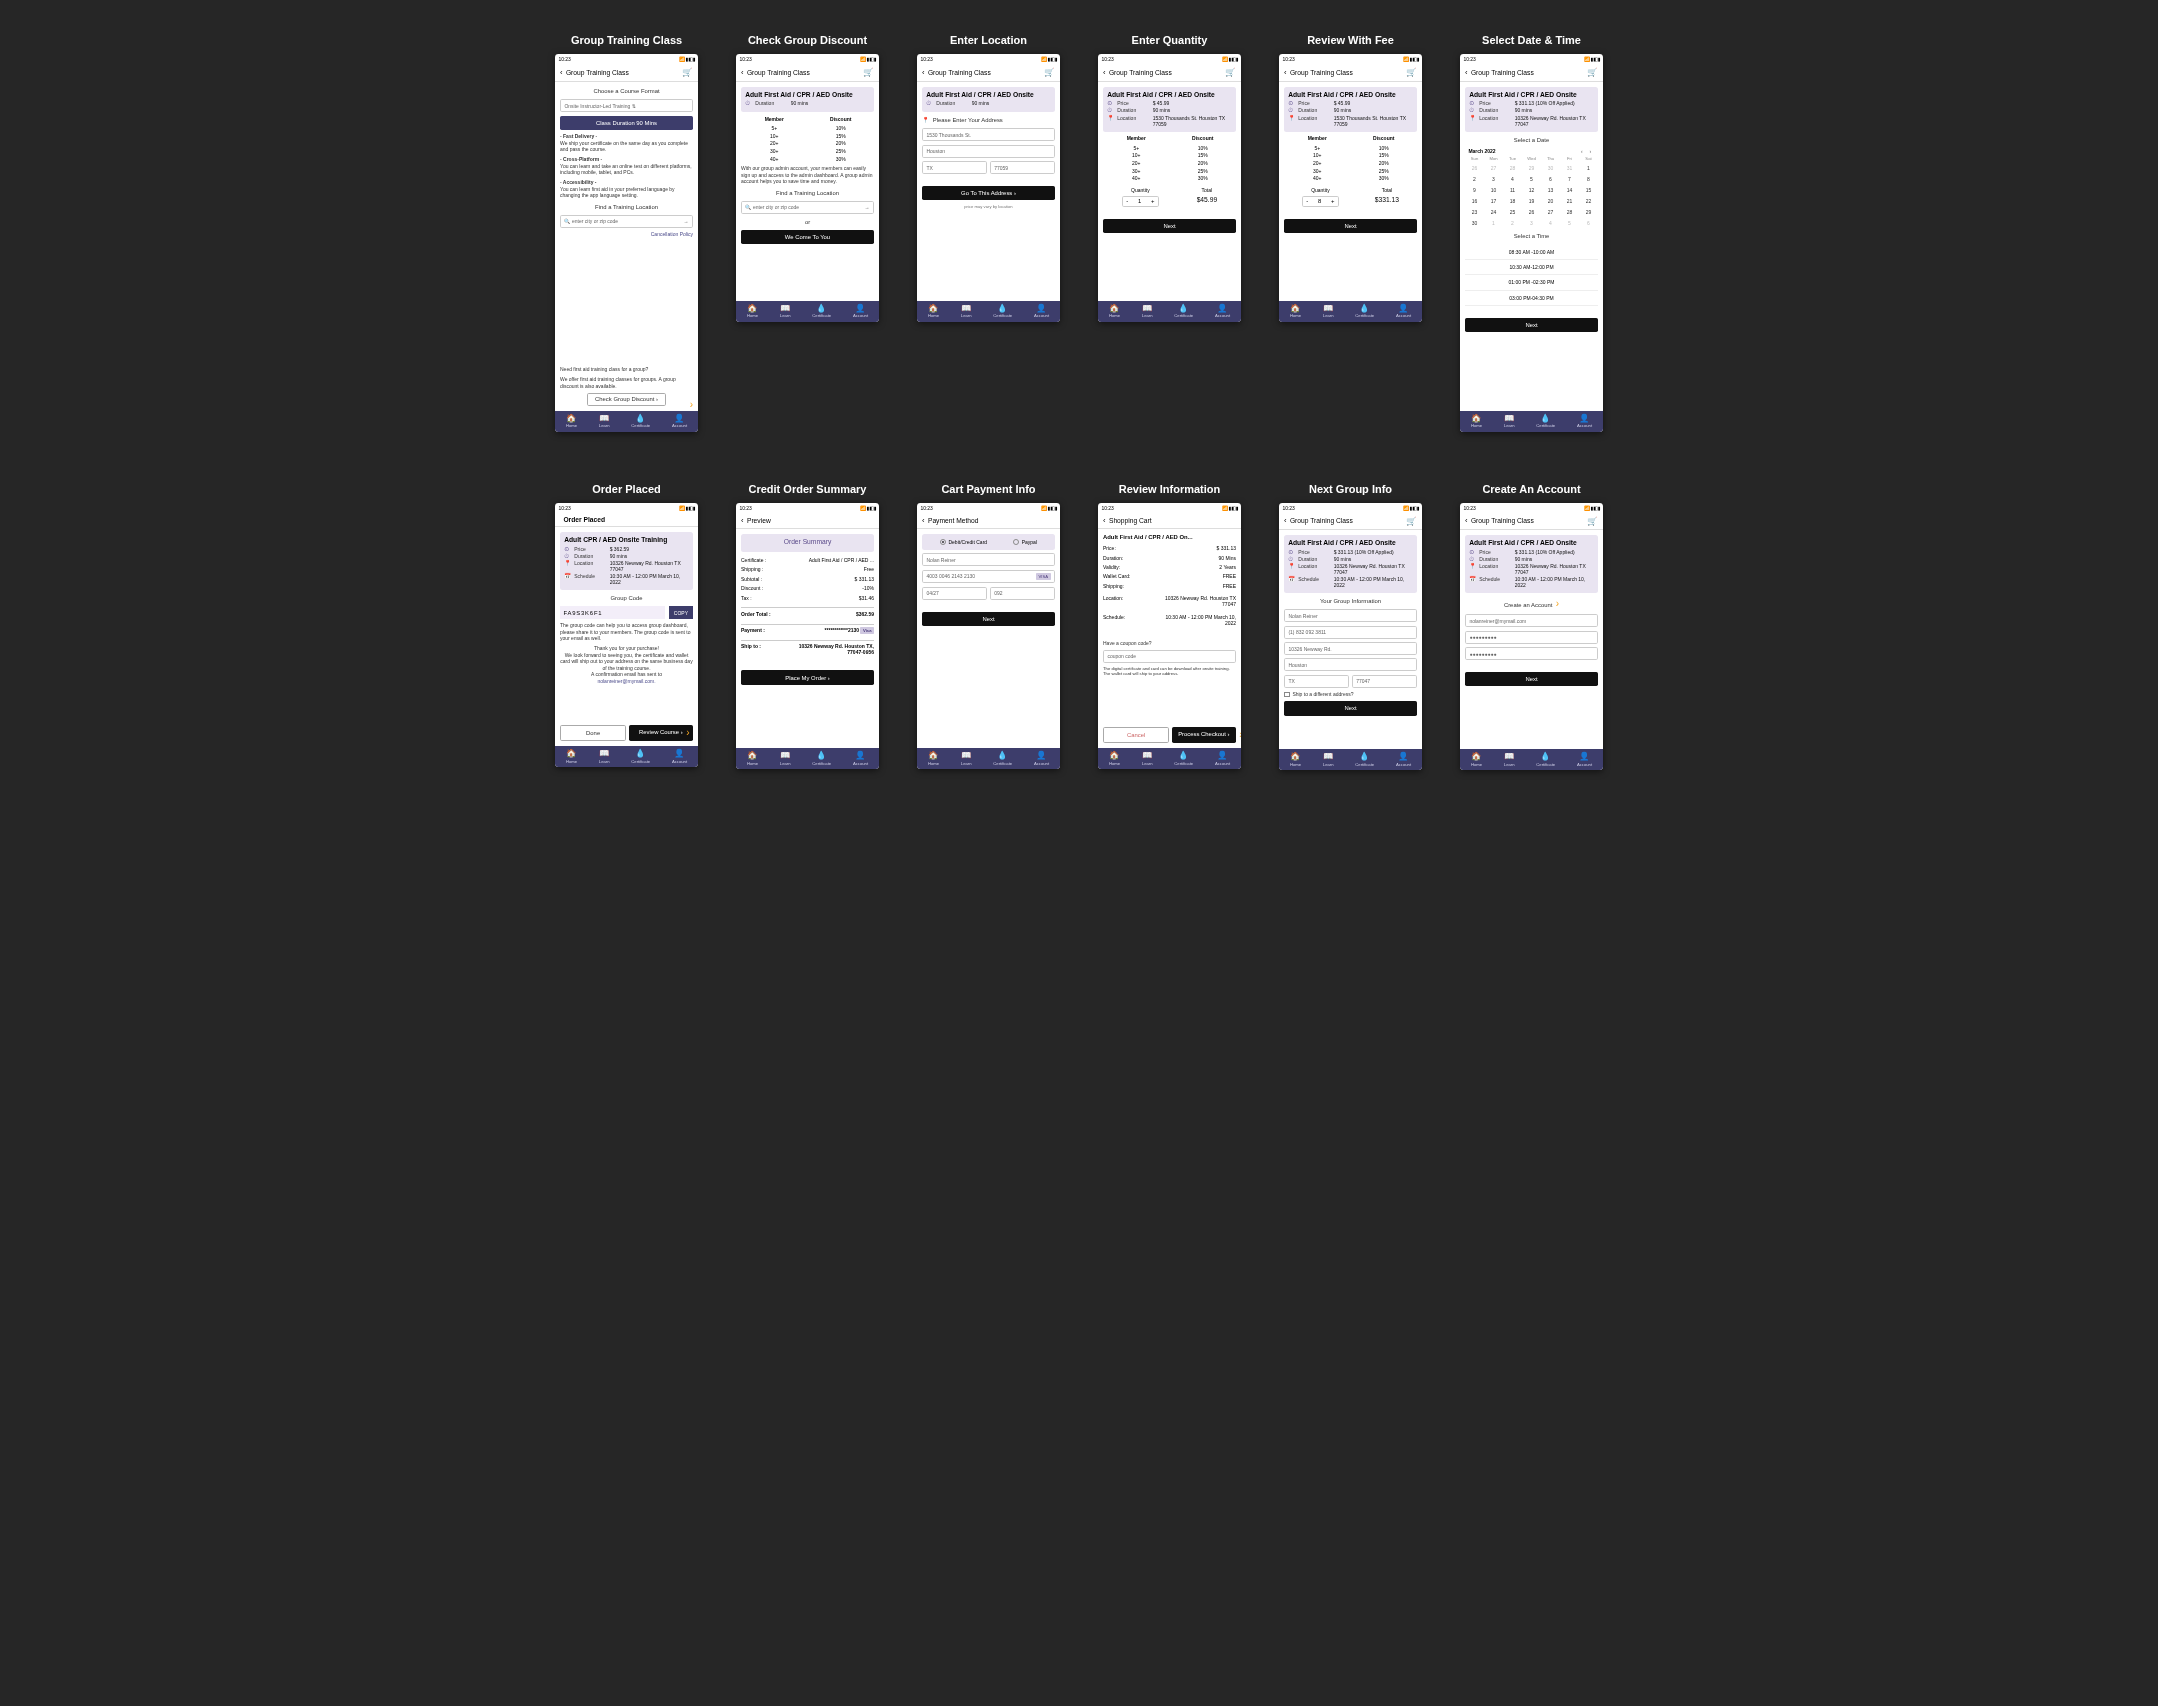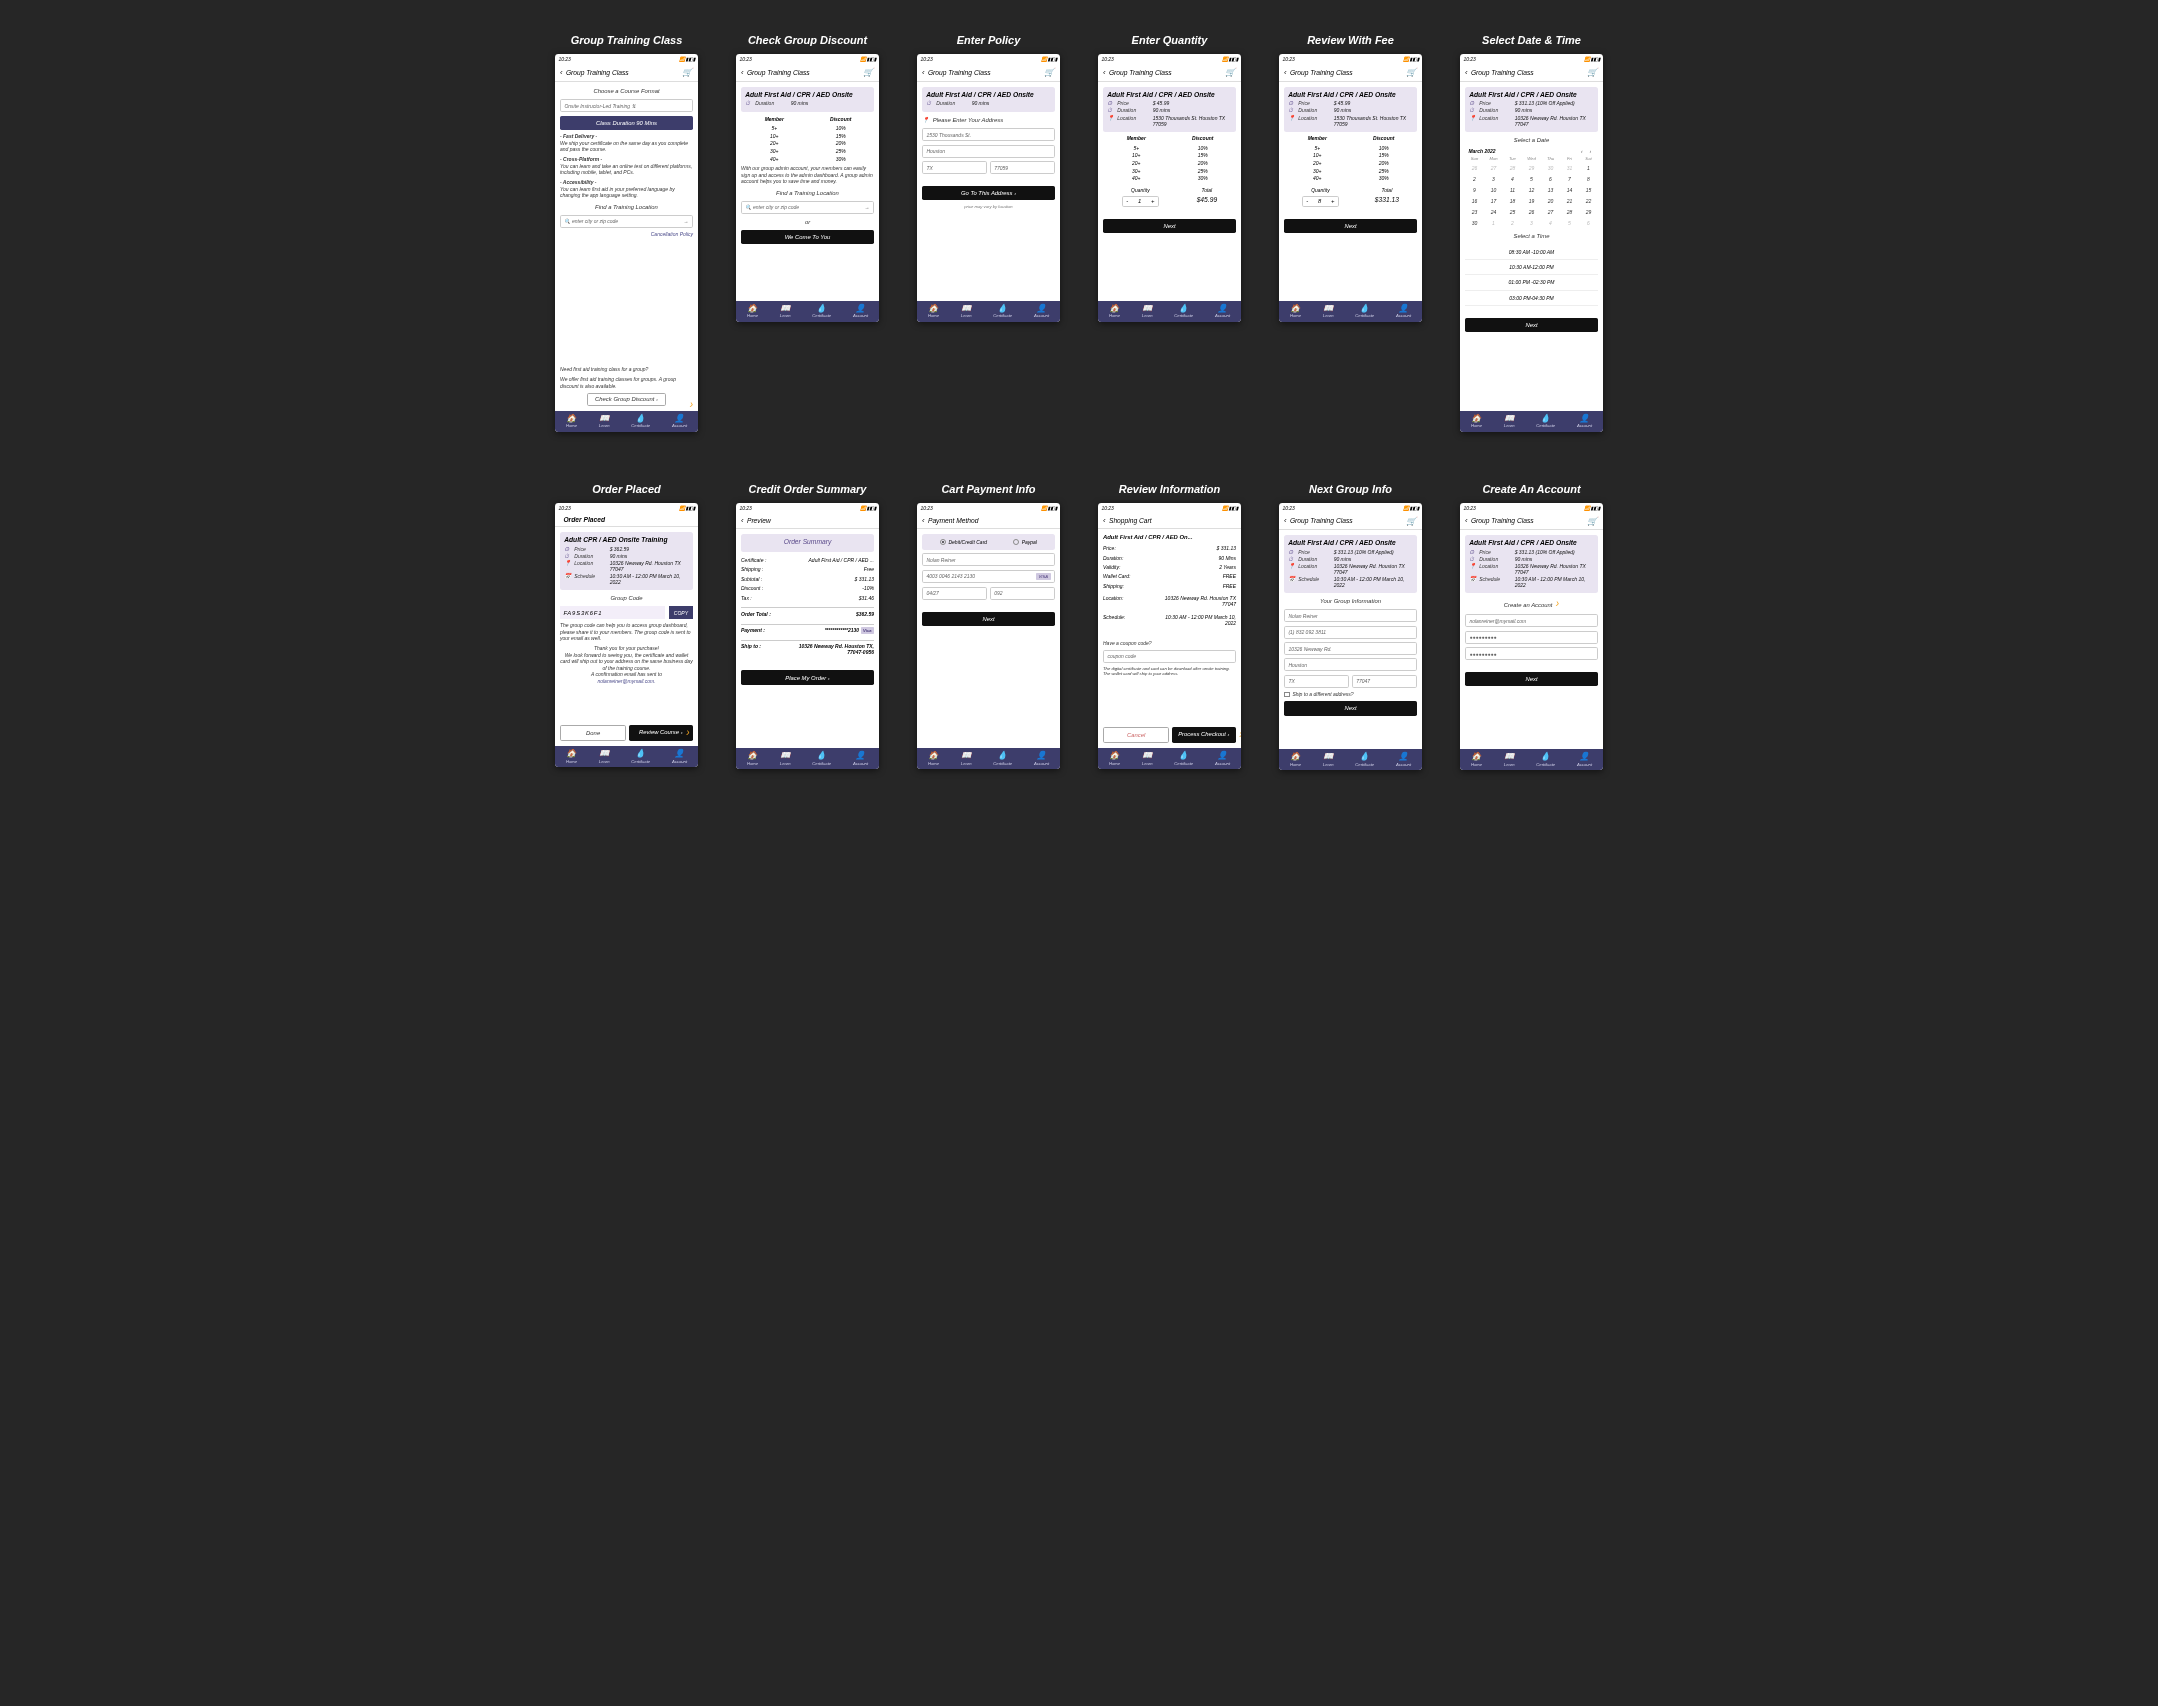--- a/index.html
+++ b/index.html
@@ -1,19 +1,19 @@
 <!DOCTYPE html>
 <html style="font-size:13.5px"><head>
 <meta charset="utf-8">
 <style>
   :root { --navy:#3d3d6b; --lav:#e9e4f1; --dark:#262626; --yellow:#f5a623; }
   * { box-sizing:border-box; font-family:Arial,Helvetica,sans-serif; }
   body { background:var(--dark); margin:0; padding:34px; }
   .board { display:flex; flex-direction:column; gap:51px; }
-  .row { display:flex; gap:38px; justify-content:center; align-items:flex-start; position:relative;font-style:italic; }
+  .row { display:flex; gap:38px; justify-content:center; align-items:flex-start; position:relative; }
   .col { display:flex; flex-direction:column; align-items:center; }
   .col > .cap { color:#fff; font-weight:bold; font-size:11px; margin-bottom:8.4px; }
   .phone { width:143px; background:#fff; border-radius:3.4px; overflow:hidden; display:flex; flex-direction:column; font-size:5.9px; box-shadow:0 1.7px 6.7px rgba(0,0,0,.5); position:relative; }
   .status { display:flex; justify-content:space-between; padding:1.7px 3.4px; font-size:5px; }
   .status .r { letter-spacing:-0.8px; }
   .hdr { display:flex; align-items:center; gap:3.4px; padding:3.4px 5px; border-bottom:0.8px solid #ddd; }
   .hdr .back { font-size:7.6px; cursor:pointer; }
   .hdr .ttl { flex:1; font-size:6.7px; }
   .hdr .cart { font-size:8.4px; }
   .body { flex:1; padding:5px; display:flex; flex-direction:column; gap:3.4px; min-height:219px; }
@@ -199,21 +199,21 @@
             </div>
             <div class="nav-i">
               <span class="ic">👤</span>
               <span>Account</span>
             </div>
           </div>
     </div>
       </div>
 
     <div class="col">
-        <div class="cap">Enter Policy</div>
+        <div class="cap">Enter Location</div>
     <div class="phone" id="p3">
       <div class="status">
             <span>10:23</span>
             <span class="r">📶 ▮ ◧ ▮</span>
           </div>
       <div class="hdr">
             <span class="back">‹</span>
             <span class="ttl">Group Training Class</span>
             <span class="cart">🛒</span>
           </div>

